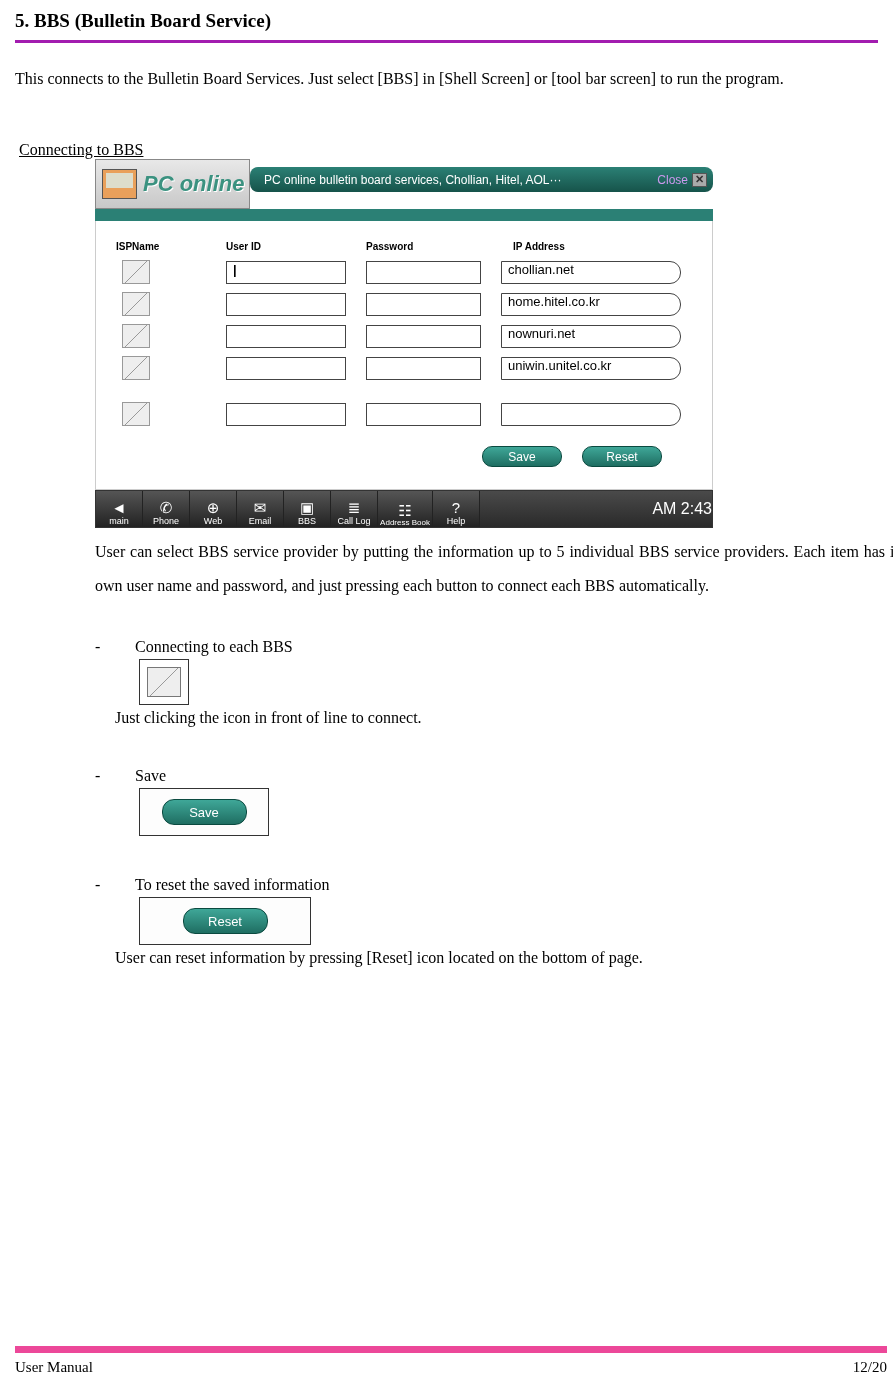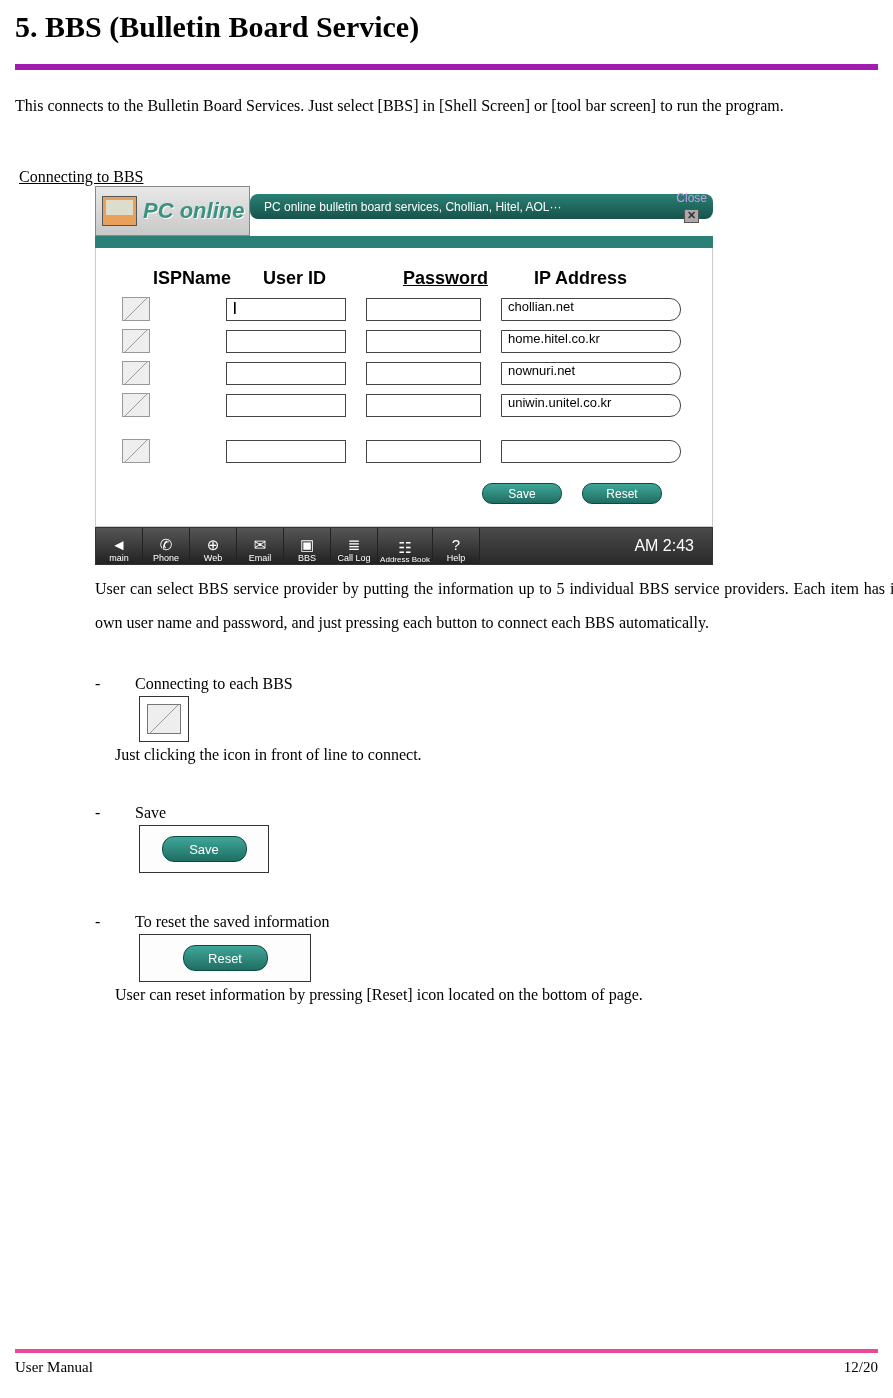--- a/index.html
+++ b/index.html
@@ -5,23 +5,23 @@
     * { margin: 0; padding: 0; box-sizing: border-box; }
     body {
       font-family: "Times New Roman", Times, serif;
       width: 893px;
       height: 1398px;
       background: white;
       padding: 10px 15px;
       position: relative;
     }
     .section-title {
-      font-size: 30px;
-      padding-bottom: 20px;
-      border-bottom: 6px solid #a21caf;
+      font-size: 19px;
+      padding-bottom: 8px;
+      border-bottom: 3px solid #a21caf;
       margin-bottom: 18px;
     }
     .intro-text {
       font-size: 16px;
       text-align: justify;
       margin-bottom: 45px;
       line-height: 2.2;
     }
     .subsec-title {
       font-size: 16px;
@@ -85,21 +85,20 @@
       position: relative;
       border-radius: 8px;
     }
     .close-box {
       display: flex;
       align-items: center;
       gap: 4px;
       position: absolute;
       right: 6px;
       color: #c9e;
-      flex-direction: column;
     }
     .close-x {
       width: 15px; height: 14px;
       background: #aaa;
       border: 1px solid #555;
       color: #333;
       font-size: 11px;
       font-weight: bold;
       display: flex;
       align-items: center;
@@ -112,27 +111,26 @@
     .form-area {
       background: #fff;
       padding: 20px 20px 10px 20px;
       border: 1px solid #ccc;
       border-top: none;
     }
     .col-headers {
       display: flex;
       font-family: Arial, sans-serif;
       font-weight: bold;
-      font-size: 18px;
+      font-size: 10px;
       margin-bottom: 8px;
-      margin-left: 37px;
     }
     .col-isp { width: 110px; }
     .col-uid { width: 140px; }
-    .col-pwd { width: 131px; text-decoration: underline; }
+    .col-pwd { width: 147px; }
     .col-ip { flex: 1; }
     .form-row {
       display: flex;
       align-items: center;
       margin-bottom: 8px;
     }
     .isp-icon {
       width: 28px;
       height: 24px;
       margin-left: 6px;
@@ -195,21 +193,20 @@
       margin-bottom: 1px;
     }
     .tb-clock {
       flex: 1;
       display: flex;
       align-items: center;
       justify-content: flex-end;
       color: #fff;
       font-family: Arial, sans-serif;
       font-size: 16px;
-      padding-right: 18px;
       background: linear-gradient(#4a4a4a, #2a2a2a);
     }
     .desc-block {
       margin-left: 80px;
       width: 810px;
       font-size: 16px;
       text-align: justify;
       line-height: 2.1;
       margin-top: 7px;
       margin-bottom: 36px;
@@ -279,22 +276,22 @@
     }
     .bullet-text {
       margin-left: 20px;
       font-size: 16px;
       margin-top: 4px;
     }
     .footer {
       position: absolute;
       bottom: 22px;
       left: 15px;
-      right: 15px;
-      border-top: 4px solid #ec4899;
+      right: 6px;
+      border-top: 7px solid #ec4899;
       padding-top: 6px;
       font-size: 15px;
       display: flex;
       justify-content: space-between;
     }
   </style>
 </head>
 <body>
 
 <h1 class="section-title">5.   BBS (Bulletin Board Service)</h1>

